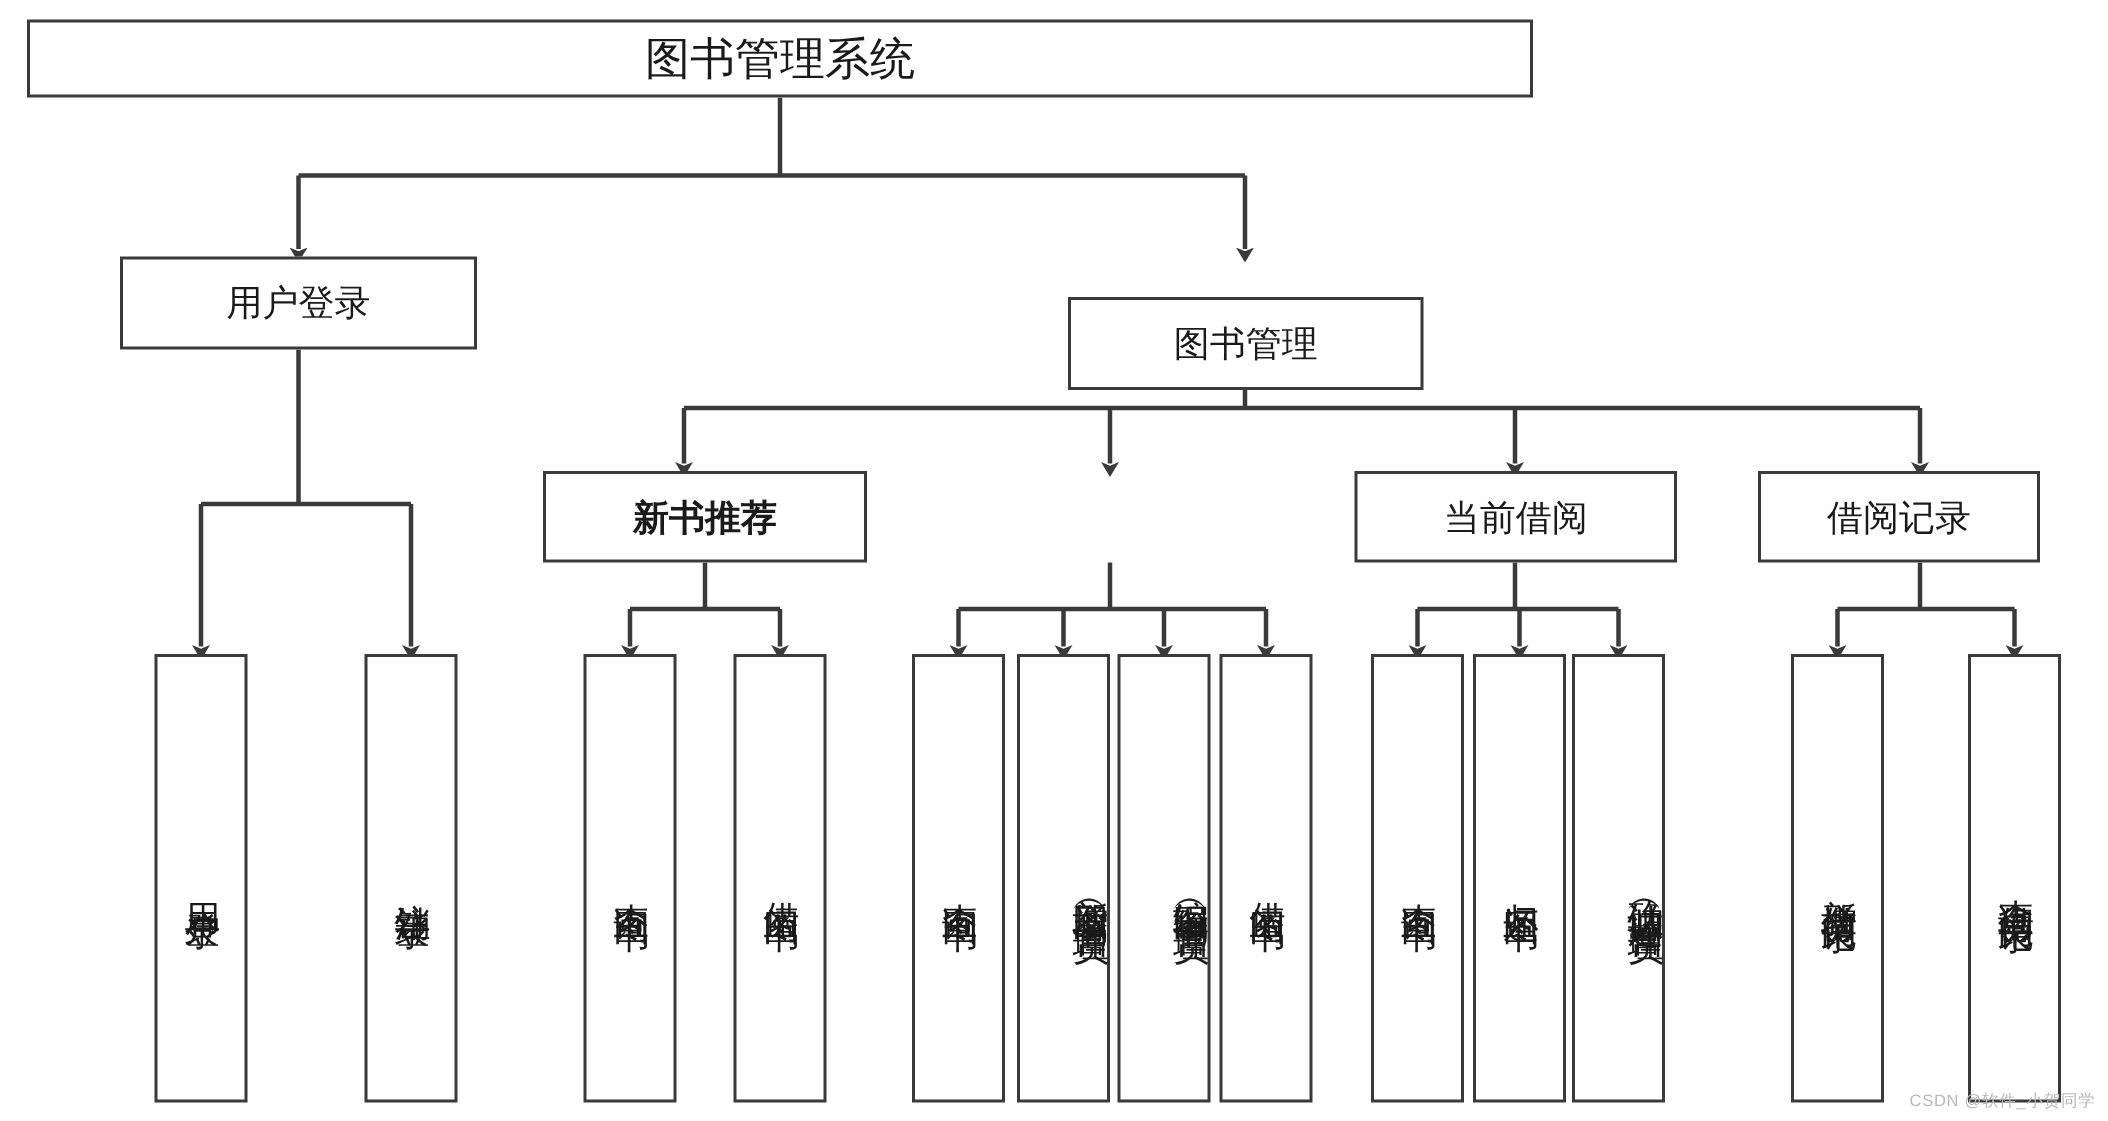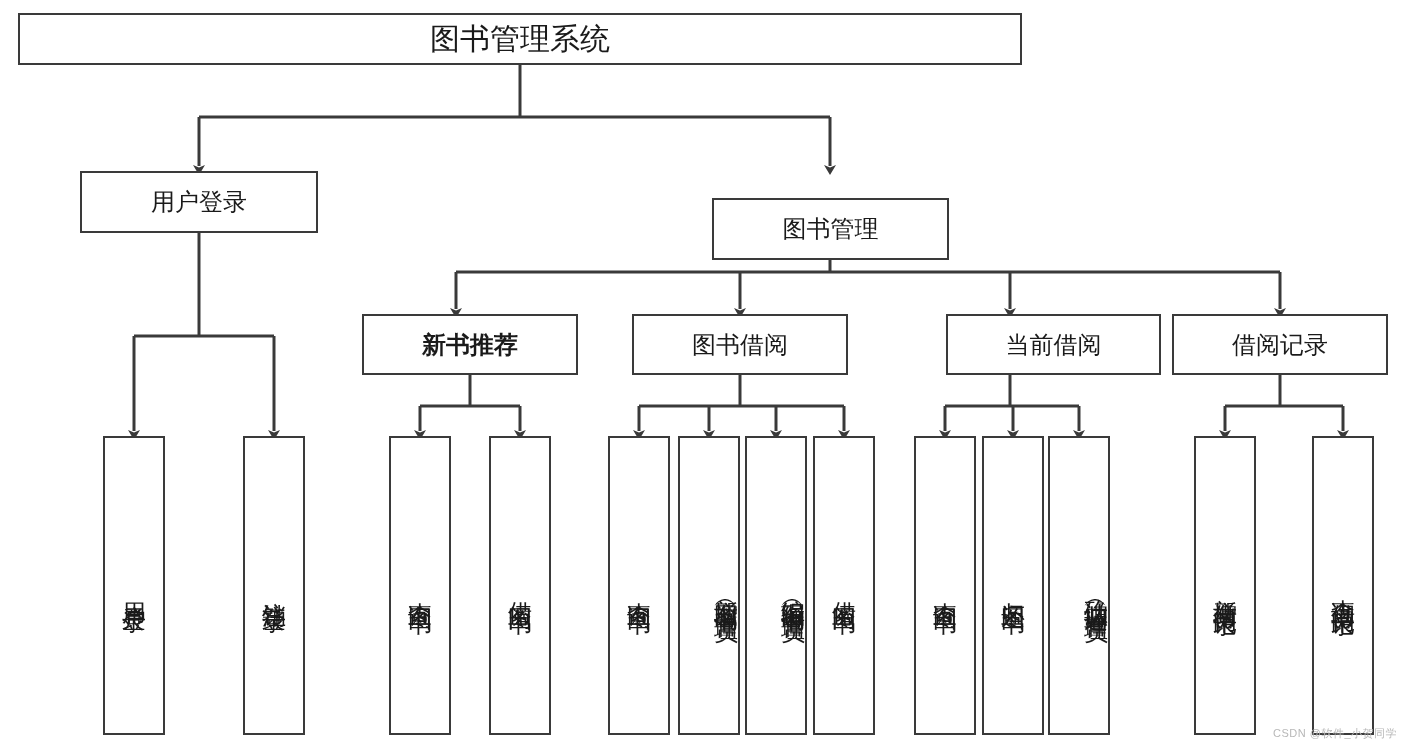--- a/index.html
+++ b/index.html
@@ -141,27 +141,24 @@
   <div class="node level2" style="left:80px; top:171px; width:238px; height:62px;">
     <span>用户登录</span>
   </div>
   <div class="node level2" style="left:712px; top:171px; width:237px; height:62px;margin-top:27px;">
     <span>图书管理</span>
   </div>
 
   <div class="node level2" style="left:362px; top:314px; width:216px; height:61px;font-weight:bold;">
     <span>新书推荐</span>
   </div>
-  <div class="node level2" style="left:632px; top:314px; width:216px; height:61px;">
-    <span>图书借阅</span>
-  </div>
-  <div class="node level2" style="left:903px; top:314px; width:215px; height:61px;margin-left:43px;">
+  <div class="node level2" style="left:903px; top:314px; width:215px; height:61px;">
     <span>当前借阅</span>
   </div>
-  <div class="node level2" style="left:1172px; top:314px; width:216px; height:61px;">
+  <div class="node level2" style="left:1172px; top:314px; width:188px; height:61px;">
     <span>借阅记录</span>
   </div>
 
   <div class="node leaf" style="left:103px; top:436px; width:62px; height:299px;">
     <div class="leaf-inner">
         <span class="leaf-text">用户登录</span>
       </div>
   </div>
   <div class="node leaf" style="left:243px; top:436px; width:62px; height:299px;">
     <div class="leaf-inner">

